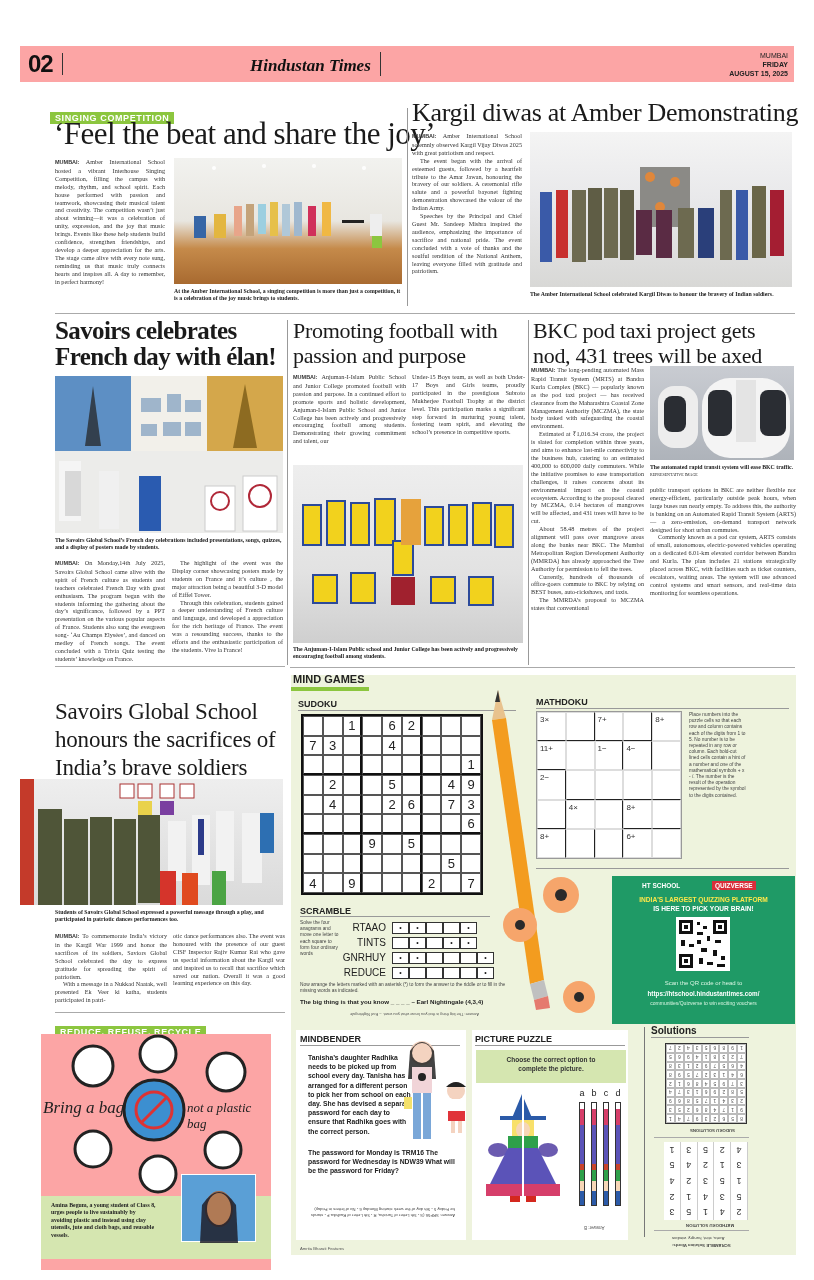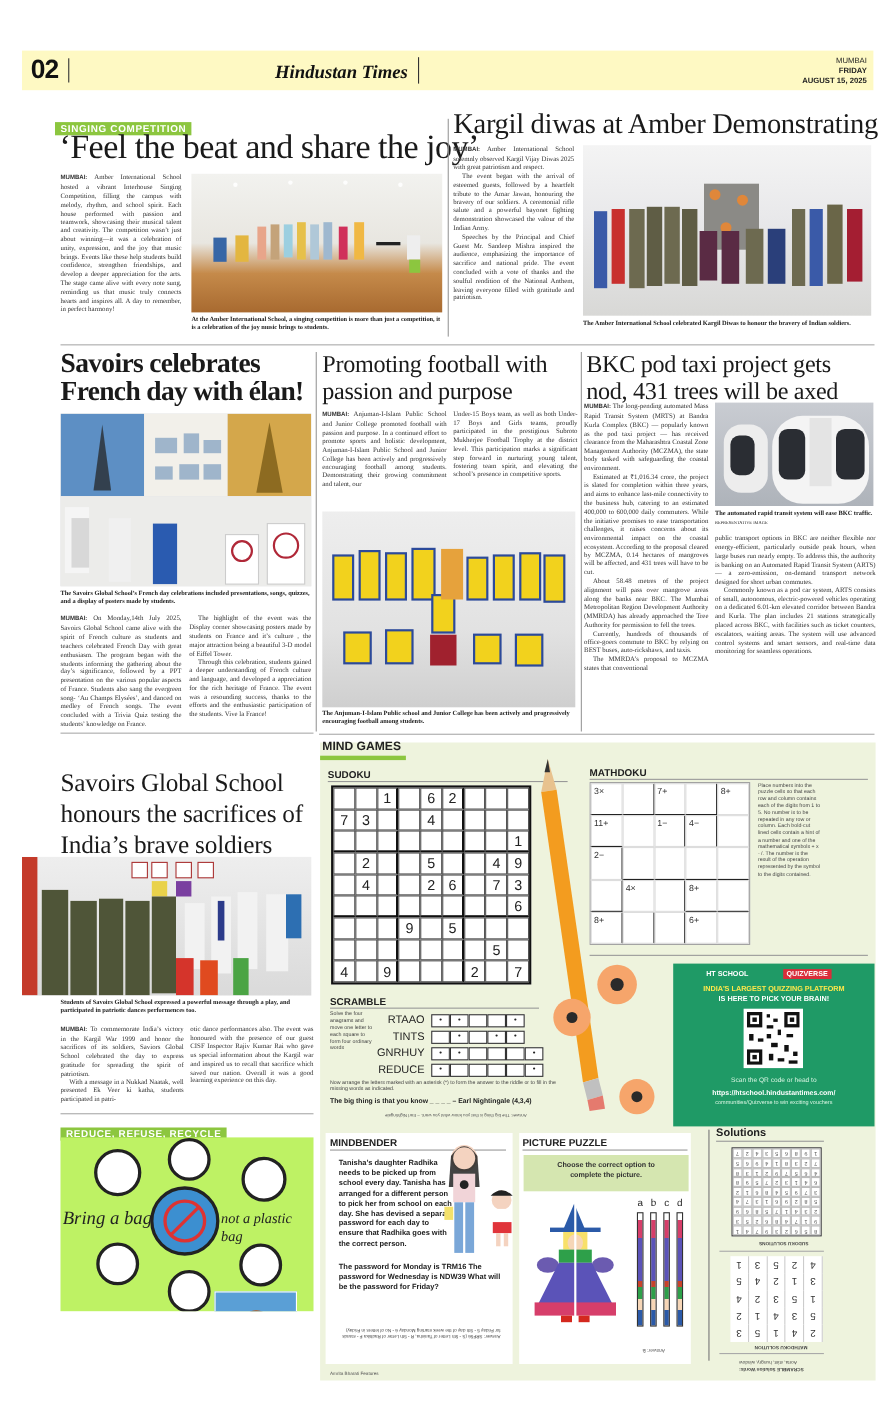--- a/index.html
+++ b/index.html
@@ -1,21 +1,21 @@
 <!DOCTYPE html>
 <html><head>
 <meta charset="utf-8">
 <style>
 *{box-sizing:border-box;margin:0;padding:0}
 html,body{width:814px;height:1280px;background:#fff;overflow:hidden}
 body{position:relative;font-family:"Liberation Serif",serif;color:#222}
 .abs{position:absolute}
 .serif{font-family:"Liberation Serif",serif}
 .sans{font-family:"Liberation Sans",sans-serif}
-.masthead{left:20px;top:46px;width:774px;height:36px;background:#fef9c3;}
+.masthead{left:20px;top:46px;width:774px;height:36px;background:#fca5a5;}
 .pg{left:8px;top:4px;font:bold 24px "Liberation Sans",sans-serif;color:#111;letter-spacing:-1px}
 .pgbar{left:42px;top:7px;width:1px;height:22px;background:#333}
 .ht{left:230px;top:10px;font:bold italic 17px "Liberation Serif",serif;color:#111}
 .htbar{left:360px;top:6px;width:1px;height:24px;background:#333}
 .bb{left:372px;top:3px;font:28px "Liberation Serif",serif;color:#111;letter-spacing:0.5px}
 .date{right:6px;top:5px;text-align:right;font:7px "Liberation Sans",sans-serif;color:#222;line-height:9px}
 .date b{font-weight:bold}
 .tag{background:#8cc63f;color:#fff;font:bold 9px "Liberation Sans",sans-serif;padding:1px 5px;letter-spacing:0.6px}
 .body{font-size:6.2px;line-height:7.9px;text-align:justify;color:#333;hyphens:auto}
 .body b{font-family:"Liberation Sans",sans-serif;font-size:5.5px}
@@ -249,21 +249,21 @@
   <p><b>MUMBAI:</b> <span>To commemorate India’s victory in the Kargil War 1999 and honor the sacrifices of its soldiers, Saviors Global School celebrated the day to express gratitude for spreading the spirit of patriotism.</span></p>
   <p style="text-indent:8px">With a message in a Nukkad Naatak, well presented Ek Veer ki katha, students participated in patri-</p>
 </div>
 <div class="abs body" style="left:173px;top:932px;width:112px">otic dance performances also. The event was honoured with the presence of our guest CISF Inspector Rajiv Kumar Rai who gave us special information about the Kargil war and inspired us to recall that sacrifice which saved our nation. Overall it was a good learning experience on this day.</div>
 
 <div class="abs rule" style="left:55px;top:1012px;width:230px"></div>
 
 <div class="abs" style="left:55px;top:1021px">
   <span class="tag">REDUCE, REFUSE, RECYCLE</span>
 </div>
-<div class="abs photo" style="left:55px;top:1034px;width:230px;height:158px;background:#bef264">
+<div class="abs photo" style="left:41px;top:1034px;width:230px;height:236px;background:#fca5a5">
   <svg width="230" height="162">
     <g fill="#fff" stroke="#222" stroke-width="3">
       <circle cx="52" cy="32" r="20"></circle>
         <circle cx="117" cy="20" r="18"></circle>
         <circle cx="185" cy="38" r="19"></circle>
       <circle cx="52" cy="115" r="18"></circle>
         <circle cx="117" cy="140" r="18"></circle>
         <circle cx="182" cy="116" r="18"></circle>
     </g>
     <circle cx="113" cy="76" r="30" fill="#3c8fd0" stroke="#222" stroke-width="3"></circle>

